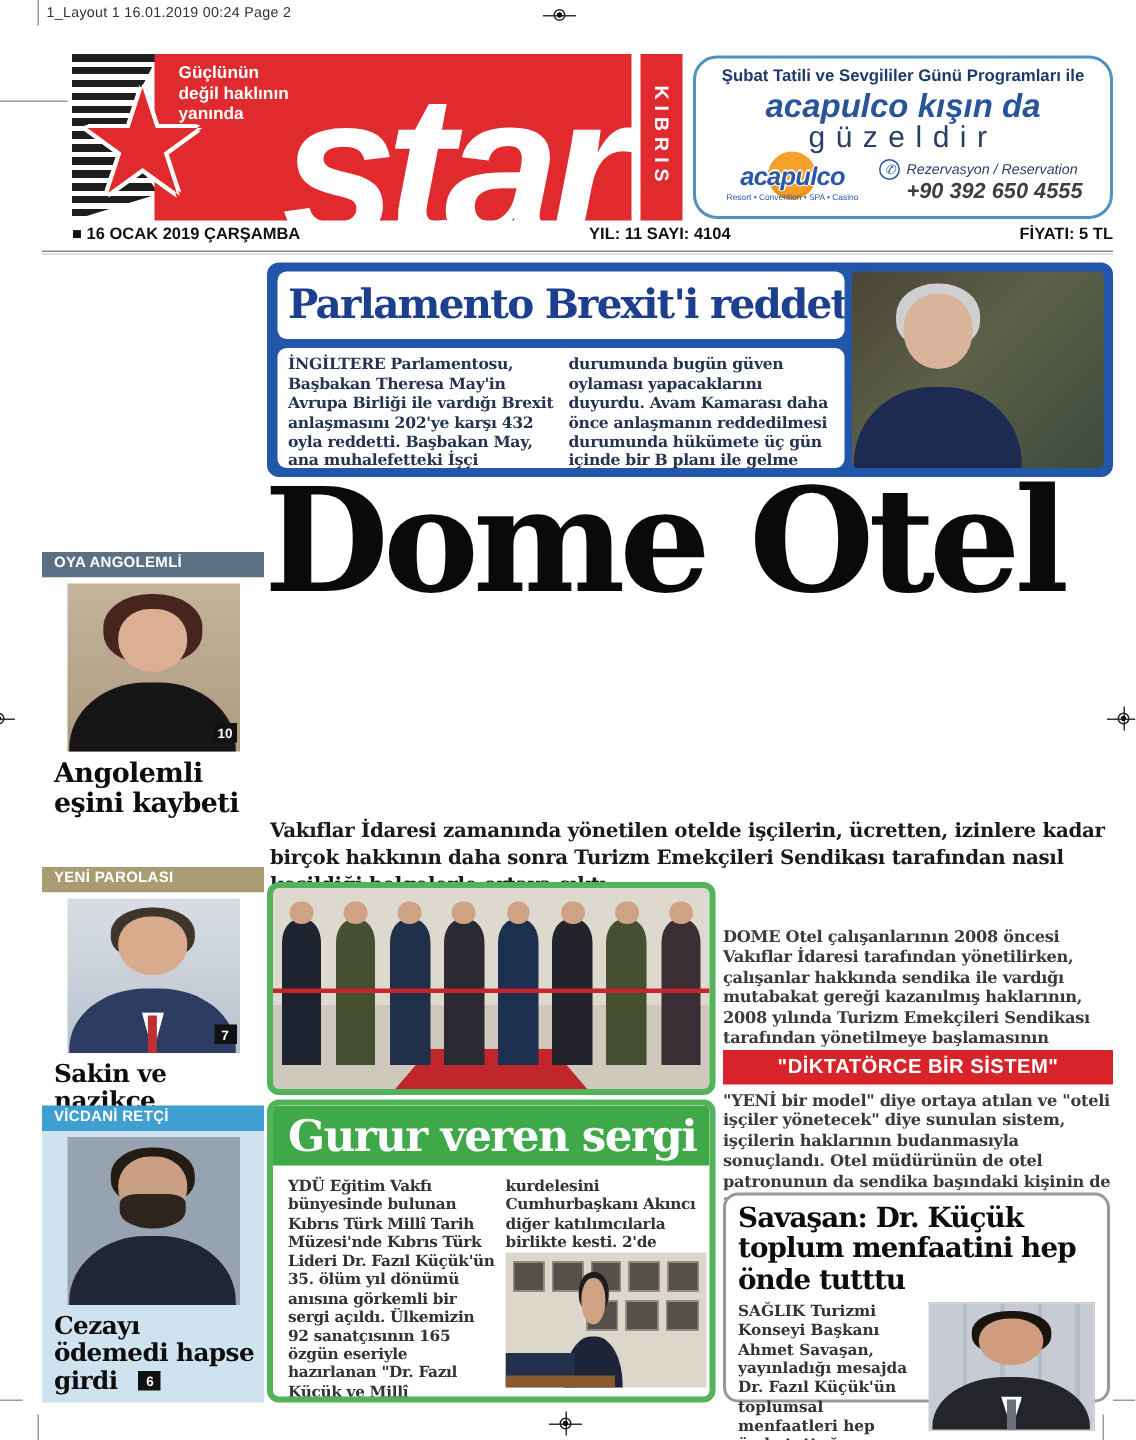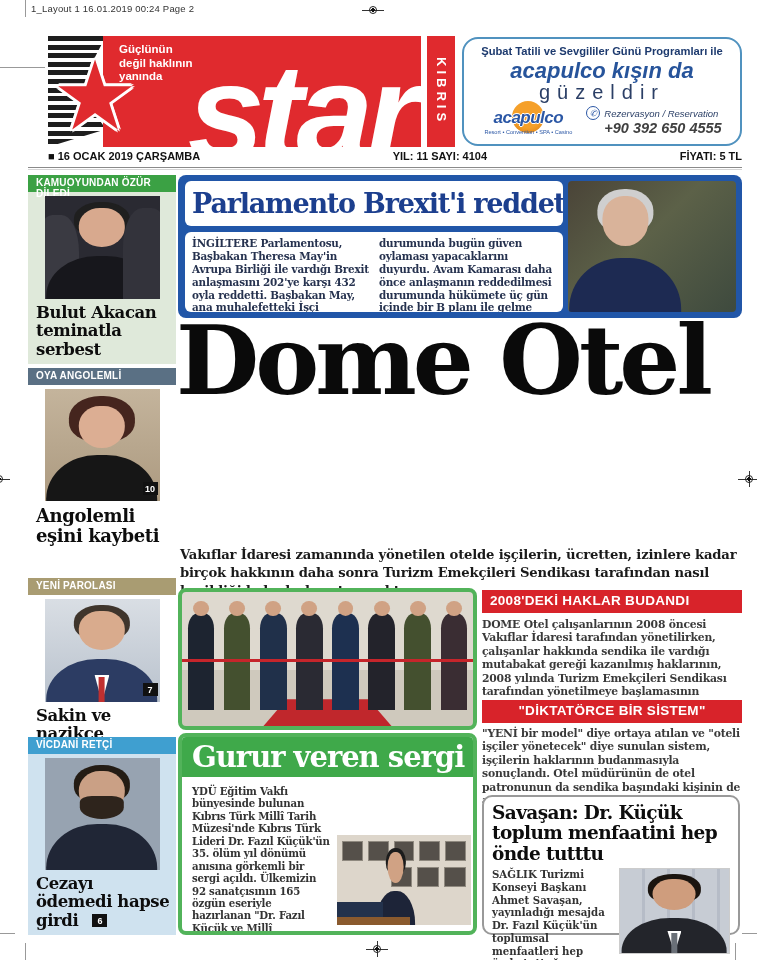--- a/index.html
+++ b/index.html
@@ -233,34 +233,20 @@
     </div>
   </header>
 
   <div class="dateline">
     <span><span>■</span> <span>16 OCAK 2019 ÇARŞAMBA</span></span>
     <span>YIL: 11 SAYI: 4104</span>
     <span>FİYATI: 5 TL</span>
   </div>
   <div class="rule"></div>
 
-  <article class="si" style="top:175px;">
-    <div class="si-label" style="background:#3ba144;">KAMUOYUNDAN ÖZÜR DİLEDİ</div>
-    <div class="si-card" style="background:#dfe9da;">
-      <div class="si-photo ph ph-bulut" style="height:103px;">
-        <div class="fig" style="--hair:#1f1f1f;--skin:#d8a98e;--suit:#17171c;">
-            <i class="hair"></i>
-            <i class="head"></i>
-            <i class="torso"></i>
-          </div>
-        <span class="si-badge">3</span>
-      </div>
-      <h3 class="si-headline">Bulut Akacan teminatla serbest</h3>
-    </div>
-  </article>
 
   <article class="si" style="top:368px;">
     <div class="si-label" style="background:#5a7084;">OYA ANGOLEMLİ</div>
     <div class="si-card" style="background:#fff;">
       <div class="si-photo ph ph-oya" style="height:112px;">
         <div class="fig" style="--hair:#45251e;--skin:#dcae93;--suit:#161616;">
             <i class="hair" style="width:66%;height:44%;"></i>
             <i class="head" style="top:10%;"></i>
             <i class="torso"></i>
           </div>
@@ -334,20 +320,21 @@
       <i class="sil" style="--c:#44502f;"></i>
         <i class="sil" style="--c:#3a2d33;"></i>
     </div>
     <div class="ribbon-line"></div>
   </figure>
 
   <section class="sergi-box">
     <div class="sergi-banner">Gurur veren sergi</div>
     <div class="sergi-body">
       <p class="sg-col sg-c1"><b class="lead">YDÜ</b><span> Eğitim Vakfı bünyesinde bulunan Kıbrıs Türk Millî Tarih Müzesi'nde Kıbrıs Türk Lideri Dr. Fazıl Küçük'ün 35. ölüm yıl dönümü anısına görkemli bir sergi açıldı. Ülkemizin 92 sanatçısının 165 özgün eseriyle hazırlanan "Dr. Fazıl Küçük ve Millî Mücadele" temalı serginin</span></p>
+      <p class="sg-col sg-c2"><span>kurdelesini Cumhurbaşkanı Akıncı diğer katılımcılarla birlikte kesti. </span><b class="lead">2'de</b></p>
       <div class="museum-photo ph ph-museum">
         <div class="m-row r1">
             <i class="m-frame"></i>
             <i class="m-frame"></i>
             <i class="m-frame"></i>
             <i class="m-frame"></i>
             <i class="m-frame"></i>
           </div>
         <div class="m-row r2" style="left:40%;">
             <i class="m-frame"></i>
@@ -357,21 +344,20 @@
         <div class="fig" style="--hair:#1c1c1c;--skin:#d0a284;--suit:#1d2438;width:26%;left:44%;height:86%;">
             <i class="hair"></i>
             <i class="head"></i>
             <i class="torso"></i>
           </div>
         <div class="m-desk"></div>
       </div>
     </div>
   </section>
 
-  <div class="rt" style="top:590px;">2008'DEKİ HAKLAR  BUDANDI</div>
   <p class="rbody" style="top:618px;"><b class="lead">DOME</b><span> Otel çalışanlarının 2008 öncesi Vakıflar İdaresi tarafından yönetilirken, çalışanlar hakkında sendika ile vardığı mutabakat gereği kazanılmış haklarının, 2008 yılında Turizm Emekçileri Sendikası tarafından yönetilmeye başlamasının ardından nasıl budandığı ortaya çıktı.</span></p>
   <div class="rt center" style="top:700px;">"DİKTATÖRCE BİR SİSTEM"</div>
   <p class="rbody" style="top:727px;"><b class="lead">"YENİ</b><span> bir model" diye ortaya atılan ve "oteli işçiler yönetecek" diye sunulan sistem, işçilerin haklarının budanmasıyla sonuçlandı. Otel müdürünün de otel patronunun da sendika başındaki kişinin de aynı kişi olarak yıllarca yönettiği "Diktatörce bir sistem" oluşturuldu. </span><b class="lead">Haluk DOĞANDOR'un haberi 4'te</b></p>
 
   <section class="savasan">
     <h2 class="sv-head">Savaşan: Dr. Küçük toplum menfaatini hep önde tutttu</h2>
     <div class="sv-row">
       <p class="sv-text"><b class="lead">SAĞLIK</b><span> Turizmi Konseyi Başkanı Ahmet Savaşan, yayınladığı mesajda Dr. Fazıl Küçük'ün toplumsal menfaatleri hep önde tuttuğunu söyledi. </span></p>
       <div class="sv-photo ph ph-savasan">
         <div class="fig" style="--hair:#1a140f;--skin:#cf9d7d;--suit:#23252b;--tie:#6a7078;">

